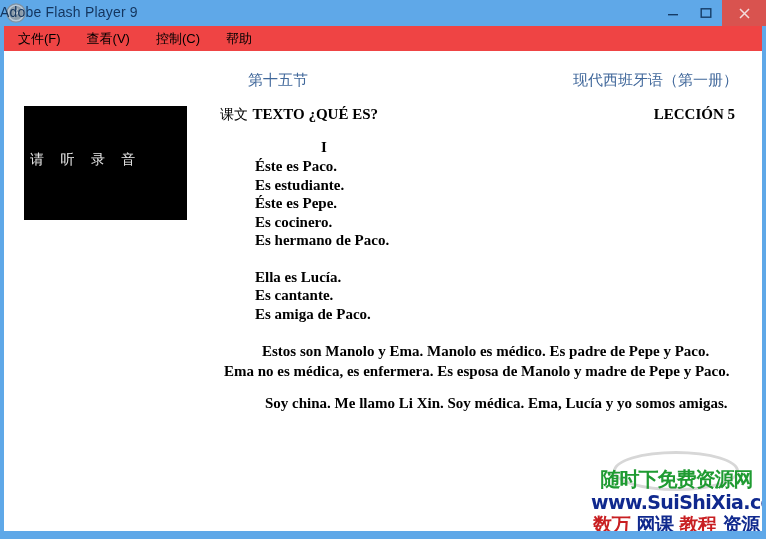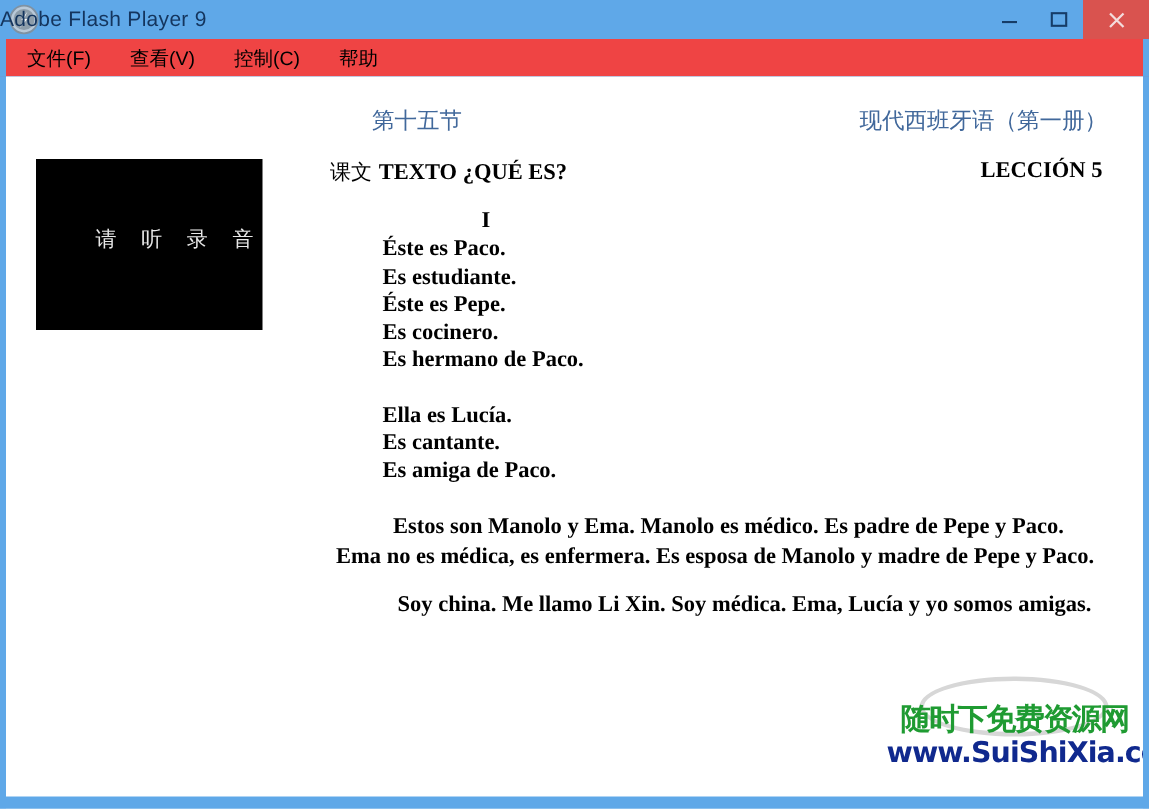--- a/index.html
+++ b/index.html
@@ -155,26 +155,26 @@
     font-weight: bold;
     font-family: "Liberation Serif", serif;
     white-space: nowrap;
   }
 
   
   #video-panel {
     position: absolute;
     left: 20px;
     top: 55px;
-    width: 151px;
+    width: 163px;
     height: 114px;
     background: #000000;
     display: flex;
     align-items: center;
-    justify-content: flex-end;
+    justify-content: flex-start;
   }
   #video-caption {
     color: #e8e8e8;
     font-size: 14px;
     letter-spacing: 6px;
     font-family: "DejaVu Sans", sans-serif;
     text-indent: 6px;
     margin-top: -6px;
   }
 
@@ -341,17 +341,23 @@
 
         <div class="gap-small"></div>
 
         <div class="para-last">Soy china. Me llamo Li Xin. Soy médica. Ema, Lucía y yo somos amigas.</div>
       </div>
 
       <div id="watermark">
         <div id="wm-arc"></div>
         <div id="wm-line1">随时下免费资源网</div>
         <div id="wm-line2">www.SuiShiXia.com</div>
+        <div id="wm-line3">
+          <span class="wm-red">数万</span>
+          <span class="wm-blue">网课</span>
+          <span class="wm-red">教程</span>
+          <span class="wm-blue">资源</span>
+        </div>
       </div>
 
     </div>
   </div>
 </div>
 
 </body></html>

